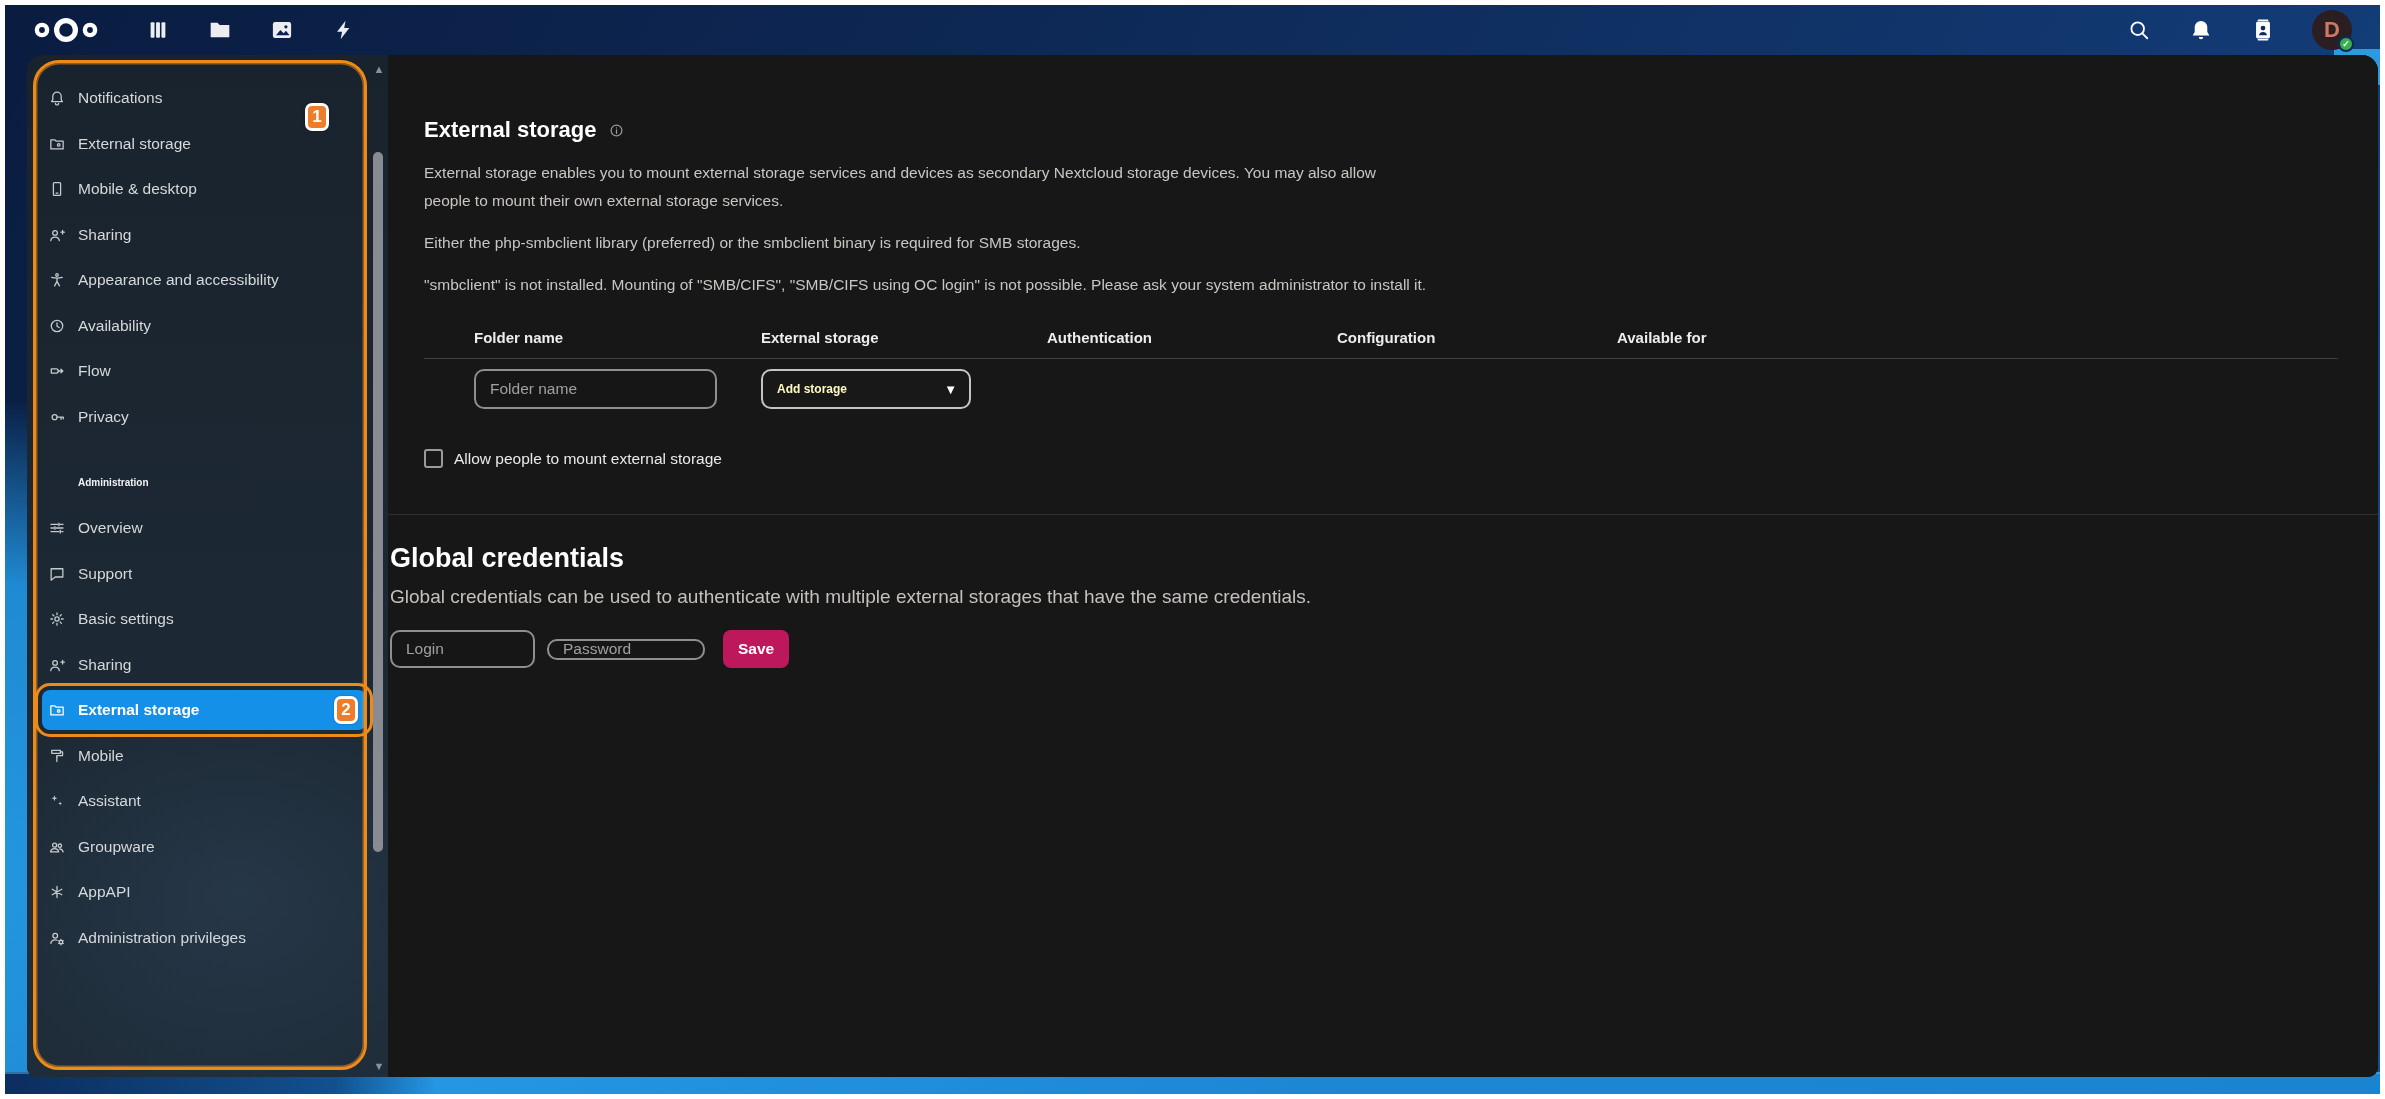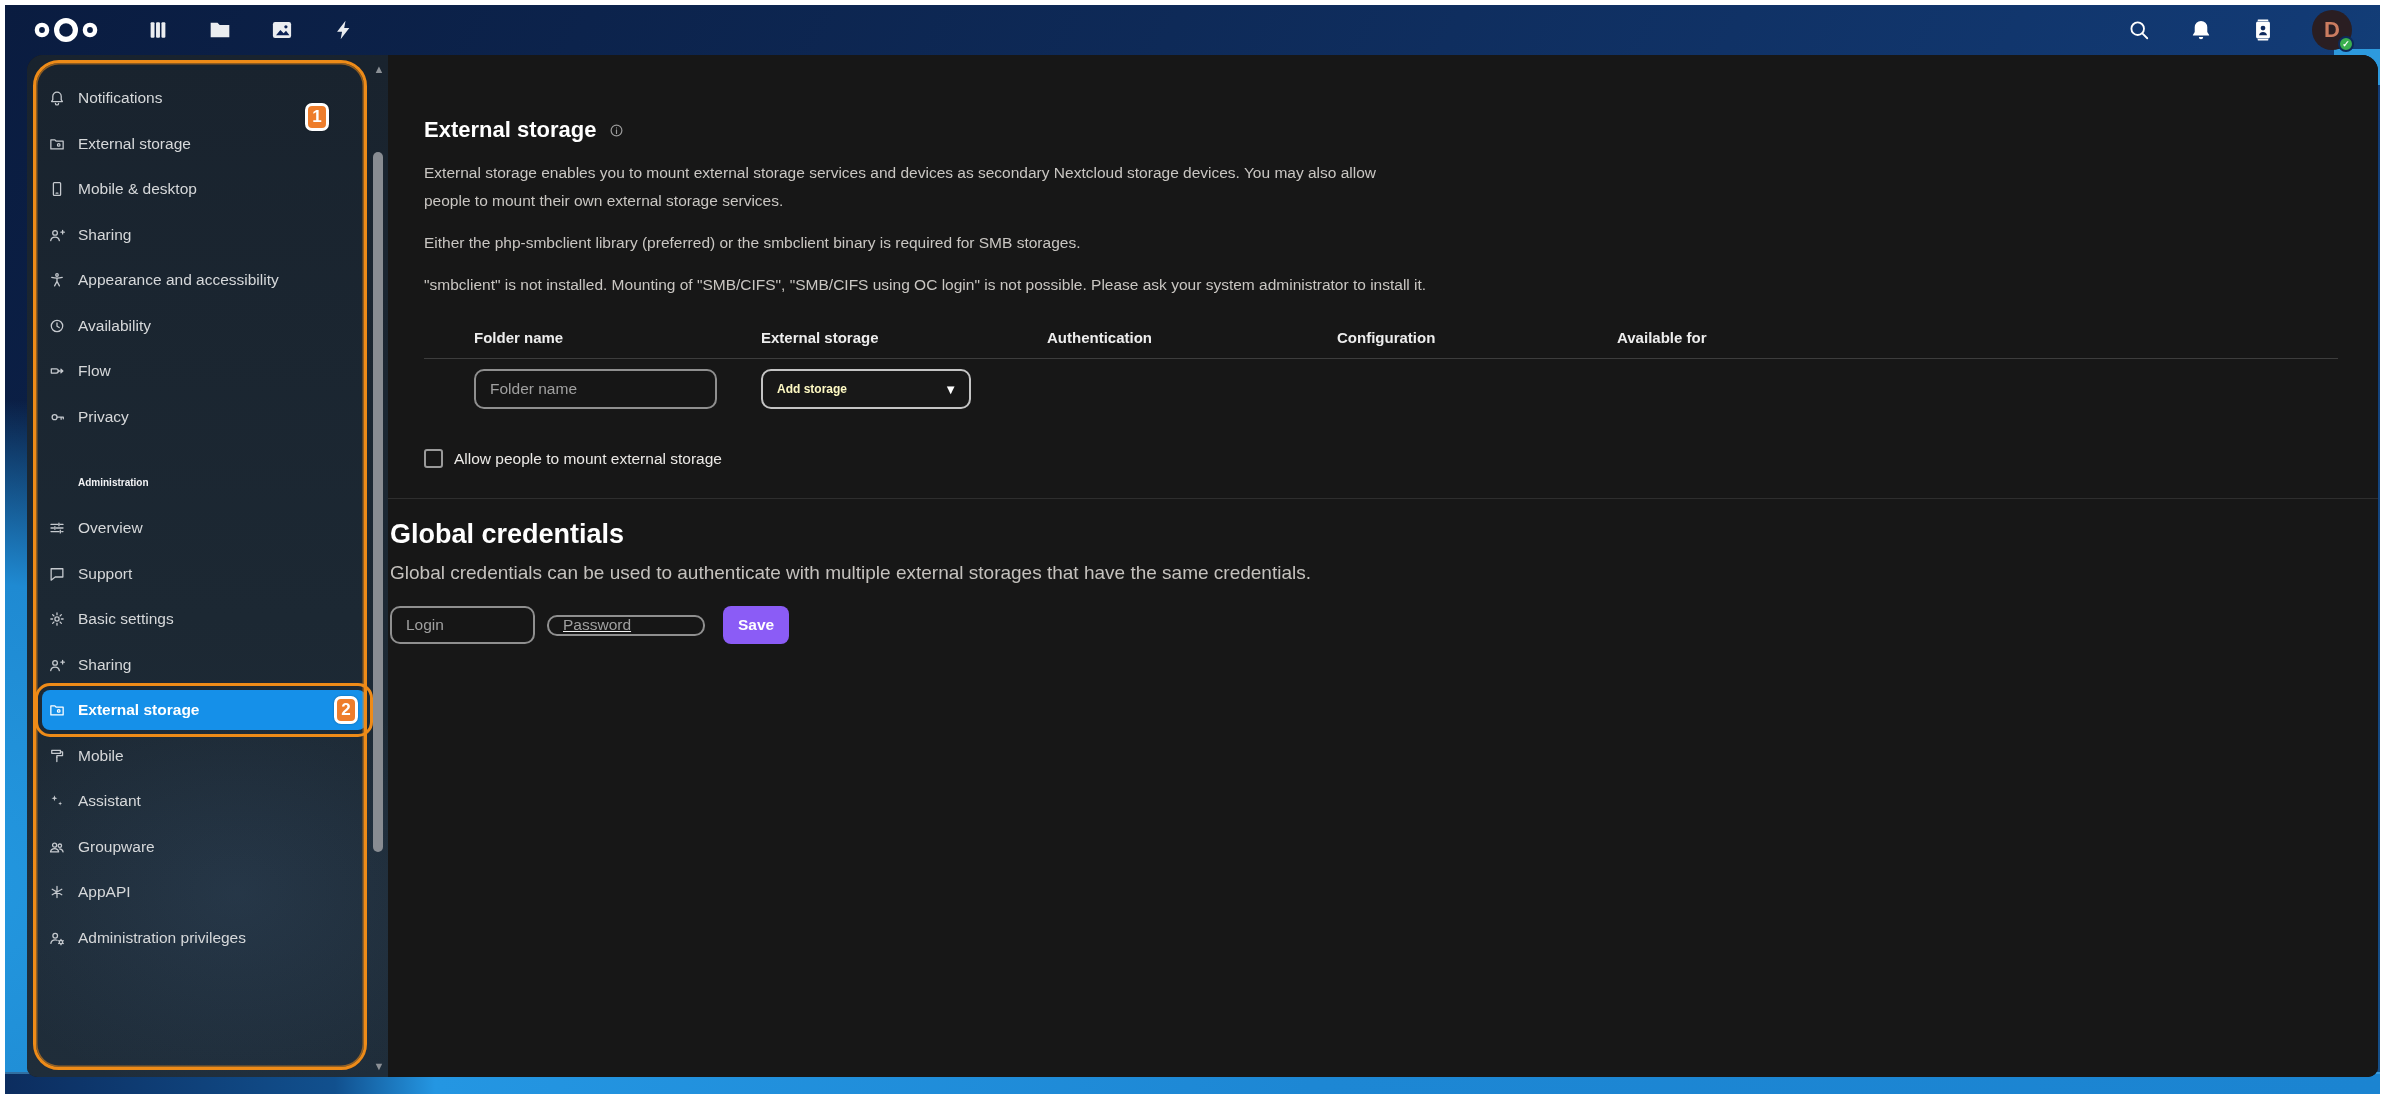--- a/index.html
+++ b/index.html
@@ -96,27 +96,27 @@
 
   .select { width:210px; height:40px; border:2px solid #c4c4c4; border-radius:10px; background:#181818;
     display:flex; align-items:center; justify-content:space-between; padding:0 12px 0 14px; cursor:pointer; }
   .select-label { color:#fef9c3; font-size:12px; font-weight:bold; }
   .select-caret { color:#ffffff; font-size:13px; }
 
   .checkbox-row { margin-top:40px; display:flex; align-items:center; }
   .checkbox { width:19px; height:19px; border:2px solid #9a9a9a; border-radius:3px; background:transparent; cursor:pointer; }
   .checkbox-label { margin-left:11px; font-size:15.5px; color:#eceae7;text-align:center; }
 
-  .section-global { border-top:1px solid #2e2e2e; margin-left:-36px; margin-right:-40px; padding:20px 40px 0 2px; }
+  .section-global { border-top:1px solid #2e2e2e; margin-left:-36px; margin-right:-40px; padding:28px 40px 0 2px;margin-top:16px; }
   .global-title { font-size:27px; font-weight:bold; color:#ffffff; }
   .global-desc { margin-top:12px; font-size:19px; color:#c4c1bd; }
   .cred-row { margin-top:22px; display:flex; align-items:center; gap:12px; }
   .login-input { width:145px; height:38px; }
-  .password-input { width:158px; height:21px;text-decoration:underline; }
-  .save-btn { margin-left:6px; height:38px; padding:0 15px; background:#8b5cf6; color:#ffffff; font-weight:bold;
+  .password-input { width:158px; height:21px; }
+  .save-btn { margin-left:6px; height:38px; padding:0 15px; background:#be185d; color:#ffffff; font-weight:bold;
     font-size:15.5px; border:none; border-radius:8px; cursor:pointer; font-family:"Liberation Sans",sans-serif; }
 </style>
 </head>
 <body>
 
 <div class="frame">
   <div class="bg"></div>
   <div class="bg-corner"></div>
   <div class="bg-bottom"></div>
 

